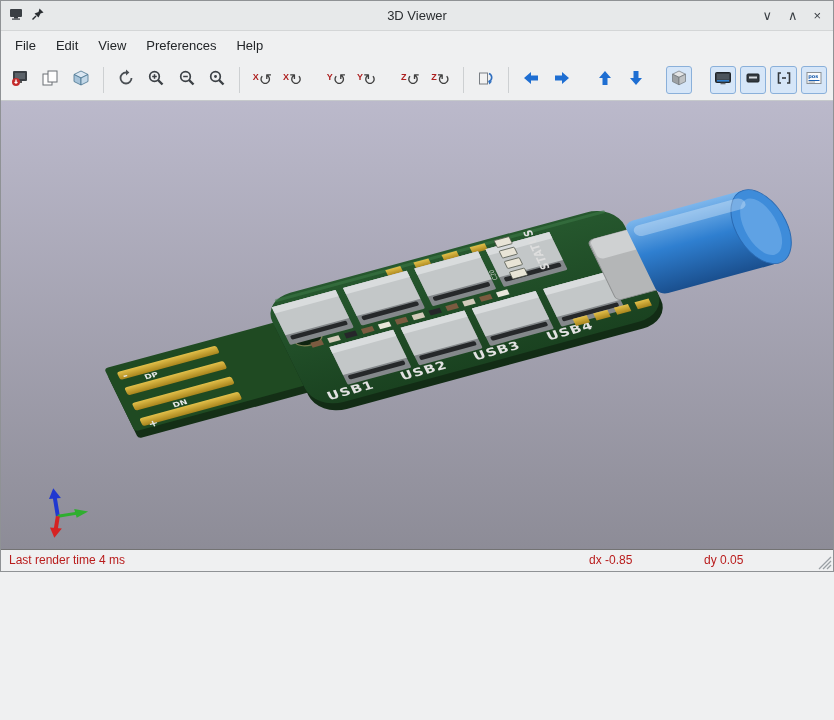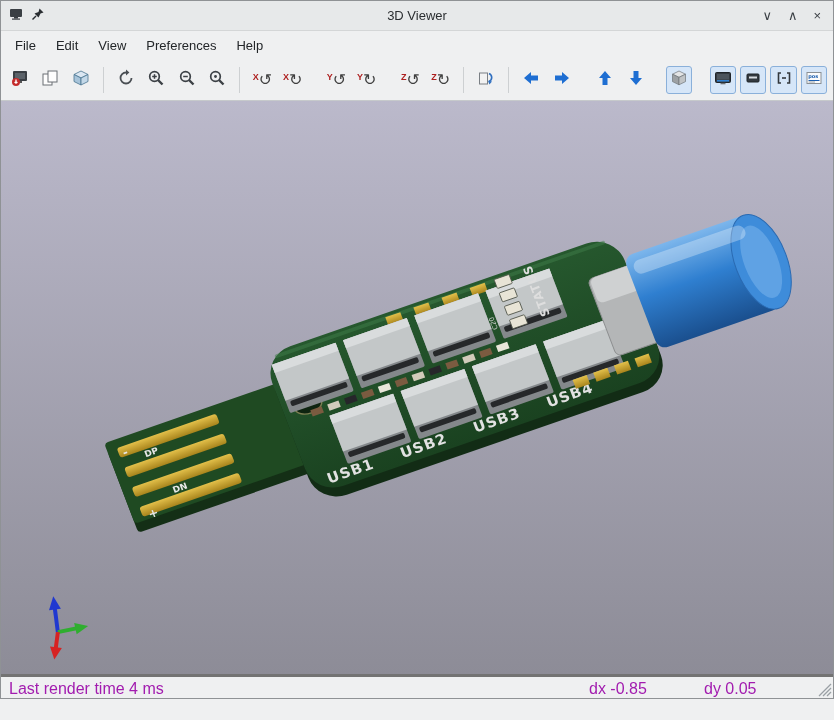--- a/index.html
+++ b/index.html
@@ -1,19 +1,19 @@
 <!DOCTYPE html>
 <html><head>
 <meta charset="utf-8">
 <style>
   html,body{margin:0;padding:0}
   body{width:834px;height:720px;overflow:hidden;
        font-family:"Liberation Sans","DejaVu Sans",sans-serif;font-size:13px;
        color:#232629;background:#eff0f1}
-  .window{display:flex;flex-direction:column;width:834px;height:699px;
+  .window{display:flex;flex-direction:column;width:834px;height:572px;
           box-sizing:border-box;border:1px solid #8f9295}
   
   .titlebar{height:29px;flex:0 0 29px;background:#e7e9ea;border-bottom:1px solid #d4d6d7;
             display:flex;align-items:center;padding:0 8px;position:relative}
   .tb-left{display:flex;align-items:center;gap:8px;z-index:2}
   .title{position:absolute;left:0;right:0;text-align:center;font-size:13px;color:#2b2e31}
   .win-controls{margin-left:auto;display:flex;gap:16px;z-index:2;font-size:13px;
                 color:#3a3f44;padding-right:4px}
   .win-controls span{cursor:default;line-height:1}
   
@@ -29,21 +29,21 @@
   .tb-gap{width:10px}
   .rot{display:flex;align-items:flex-start;line-height:1}
   .rot-axis{font-size:9px;font-weight:bold;color:#ad1f1f;margin-top:1px}
   .rot-arr{font-size:16px;color:#3f3f3f}
   
   .viewport{flex:1 1 auto;position:relative;min-height:0}
   .viewport svg.scene{display:block;width:100%;height:100%}
   svg text{font-family:"DejaVu Sans","Liberation Sans",sans-serif}
   
   .statusbar{height:21px;flex:0 0 21px;position:relative;background:#eff0f1;
-             border-top:3px solid #737373;font-size:16px;color:#a21caf}
+             border-top:1px solid #737373;font-size:12px;color:#b91c1c}
   .statusbar .sb{position:absolute;top:3px;white-space:nowrap}
   .sb-left{left:8px}
   .sb-dx{left:588px}
   .sb-dy{left:703px}
   .grip{position:absolute;right:1px;bottom:1px}
 </style>
 </head>
 <body>
 
 <div class="window">

